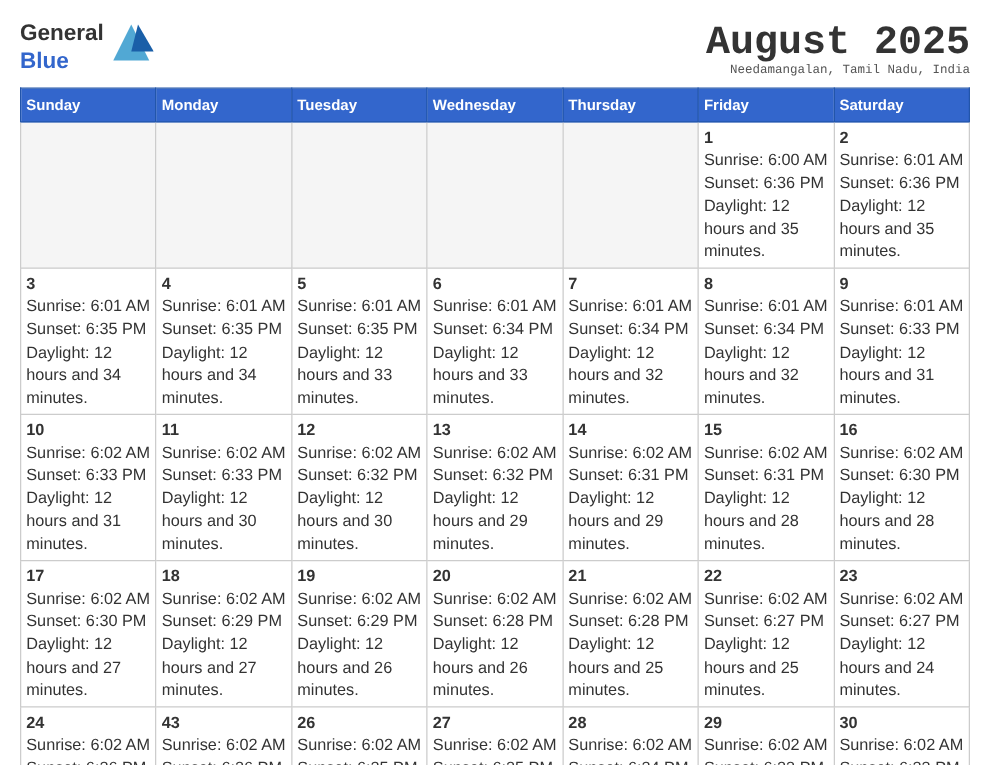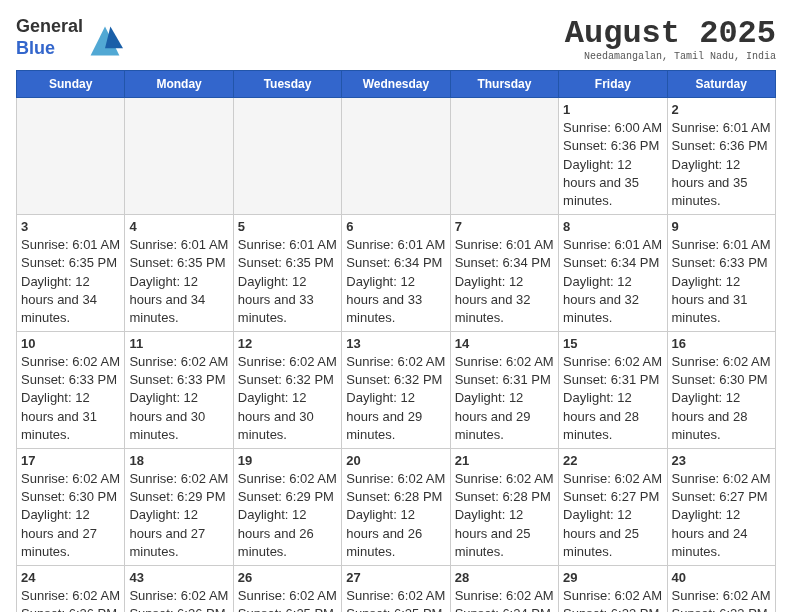--- a/index.html
+++ b/index.html
@@ -11,21 +11,21 @@
       padding: 16px;
     }
     .header-area {
       display: flex;
       justify-content: space-between;
       align-items: flex-start;
       margin-bottom: 8px;
     }
     .logo {
       display: flex;
-      align-items: flex-end;
+      align-items: flex-start;
       gap: 2px;
     }
     .logo-text {
       font-size: 18px;
       font-weight: normal;
       color: #333;
       line-height: 1.2;
     }
     .logo-text span {
       font-weight: bold;
@@ -53,21 +53,21 @@
       width: 100%;
       border-collapse: collapse;
       border: 1px solid #ccc;
     }
     .calendar th {
       background-color: #3366cc;
       color: #fff;
       font-size: 12px;
       font-weight: bold;
       padding: 6px 4px;
-      text-align: center;
+      text-align: left;
       border: 1px solid #2255aa;
     }
     .calendar td {
       width: 107px;
       vertical-align: top;
       padding: 4px 4px;
       border: 1px solid #ccc;
       font-size: 10px;
       color: #333;
       background: #fff;
@@ -306,21 +306,21 @@
 Sunset: 6:24 PM
 Daylight: 12 hours and 21 minutes.</div>
         </td>
         <td>
           <span class="day-number">29</span>
           <div class="day-info">Sunrise: 6:02 AM
 Sunset: 6:23 PM
 Daylight: 12 hours and 21 minutes.</div>
         </td>
         <td>
-          <span class="day-number">40</span>
+          <span class="day-number">30</span>
           <div class="day-info">Sunrise: 6:02 AM
 Sunset: 6:23 PM
 Daylight: 12 hours and 20 minutes.</div>
         </td>
       </tr>
       <tr>
         <td class="last-row">
           <span class="day-number">31</span>
           <div class="day-info">Sunrise: 6:02 AM
 Sunset: 6:22 PM

